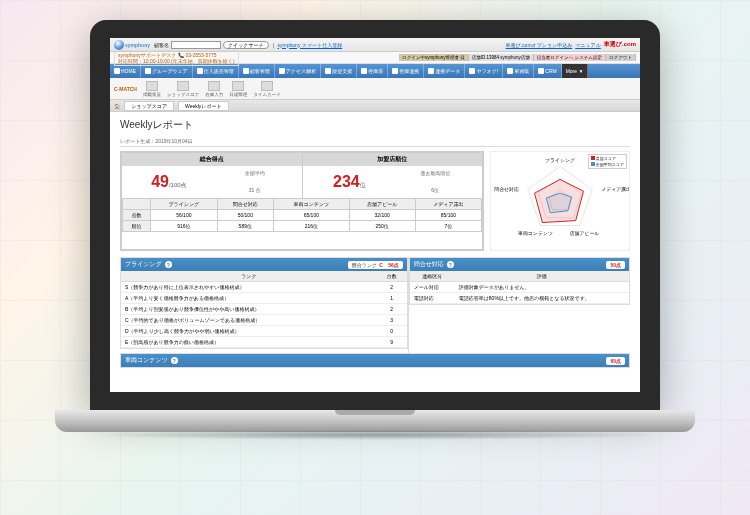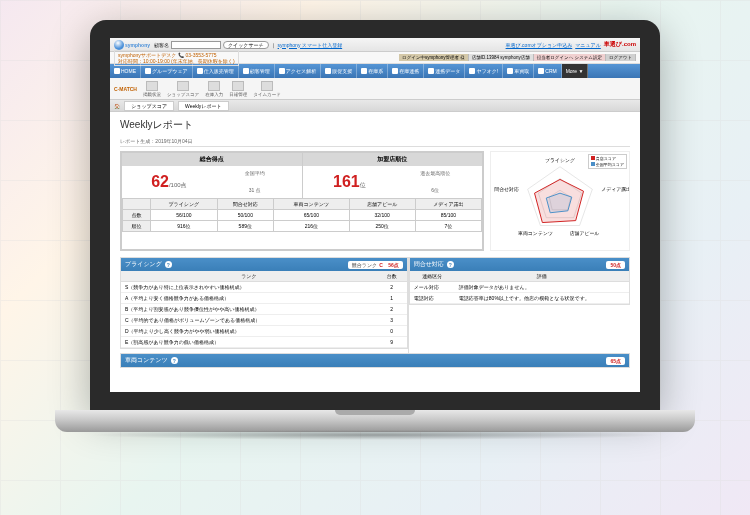--- a/index.html
+++ b/index.html
@@ -199,34 +199,34 @@
   <h1 class="page-title">Weeklyレポート</h1>
   <div class="gen-date">レポート生成：2019年10月04日</div>
 
   <div class="score-row">
     <div class="score-left">
       <div style="display:flex">
         <div style="flex:1;border-right:1px solid #ccc">
           <div class="sec-head">総合得点</div>
           <div class="score-top">
             <div class="score-big">
-                      <span><span class="big-num">62</span><span class="big-unit">/100点</span></span>
+                      <span><span class="big-num">49</span><span class="big-unit">/100点</span></span>
                     </div>
             <div class="score-big sub-stat">
                       <span>全国平均</span>
                       <br>
                       <span>31 点</span>
                     </div>
           </div>
         </div>
         <div style="flex:1">
           <div class="sec-head">加盟店順位</div>
           <div class="score-top">
             <div class="score-big">
-                      <span><span class="big-num">161</span><span class="big-unit">位</span></span>
+                      <span><span class="big-num">234</span><span class="big-unit">位</span></span>
                     </div>
             <div class="score-big sub-stat">
                       <span>過去最高順位</span>
                       <br>
                       <span>6位</span>
                     </div>
           </div>
         </div>
       </div>
       <table class="score-table">

